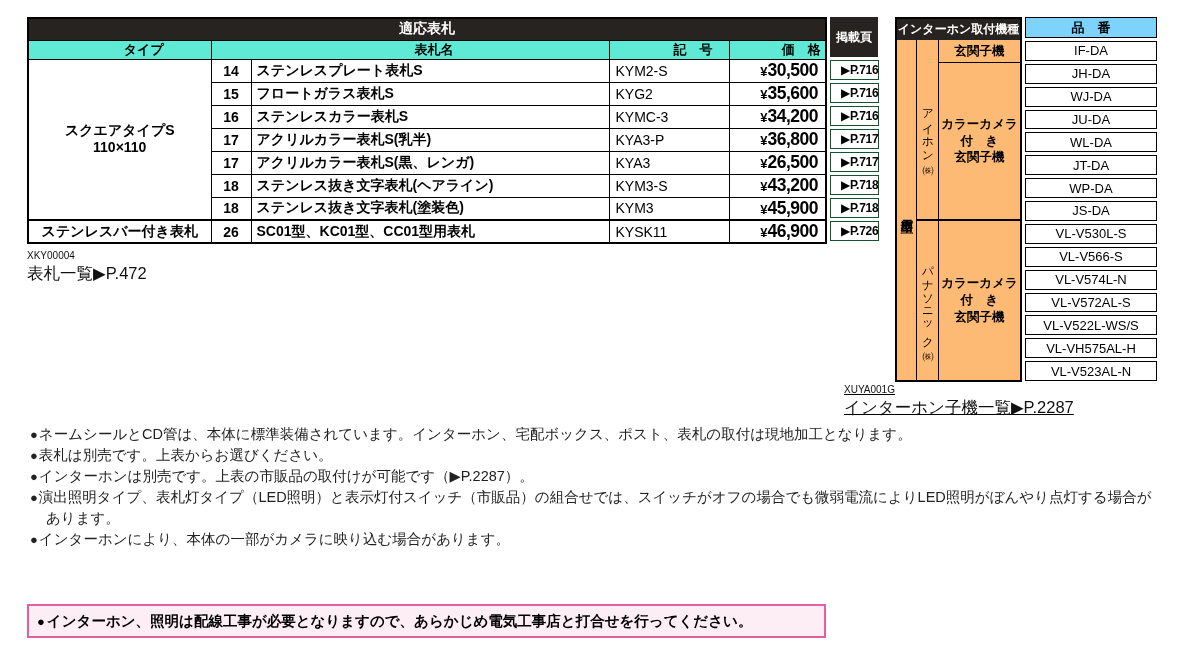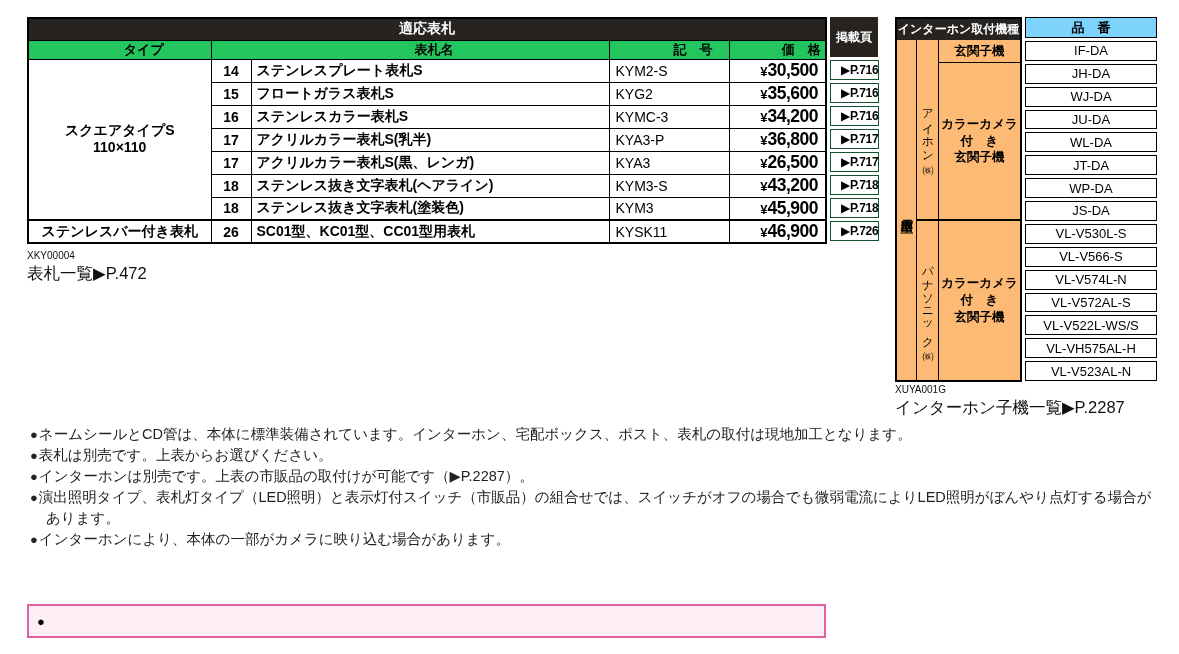--- a/index.html
+++ b/index.html
@@ -7,21 +7,21 @@
   .page {
     position:relative; width:1179px; height:654px; background:#fff;
     font-family:"Liberation Sans","DejaVu Sans",sans-serif; color:#000;
   }
   
   .left-area { position:absolute; left:27px; top:17px; display:flex; gap:3px; }
   table.lt { border-collapse:collapse; table-layout:fixed; width:798px; border:2px solid #000; }
   table.lt td { border:1px solid #000; overflow:hidden; white-space:nowrap; }
   td.t-title { background:#272320; color:#fff; font-weight:bold; font-size:14px;
                text-align:center; height:22px; border:1px solid #272320; }
-  tr.t-head td { background:#22c55e; font-size:13px; font-weight:bold; text-align:center; height:16px;padding-left:48px; }
+  tr.t-head td { background:#5eead4; font-size:13px; font-weight:bold; text-align:center; height:16px;padding-left:48px; }
   tr.dr td { height:23px; font-size:14px; }
   .c-type { text-align:center; font-weight:bold; font-size:14px; line-height:1.25; }
   .c-type2 { text-align:center; font-weight:bold; font-size:14px; }
   .c-num { text-align:center; font-weight:bold; font-size:13px; }
   .c-name { font-weight:bold; padding-left:5px; }
   .c-sym { padding-left:6px; font-size:14px; }
   .c-price { text-align:right; padding-right:7px; }
   .yen { font-weight:bold; font-size:13px; }
   .pnum { font-weight:bold; font-size:17.5px; letter-spacing:-0.5px;text-align:center; }
   tr.last td { border-top:2px solid #000; }
@@ -52,21 +52,21 @@
           font-size:12.5px; font-weight:bold; line-height:1.35; }
   .kind-1 { height:23px; border-bottom:1px solid #000; }
   .kind-2 { height:158px; border-bottom:2px solid #000; }
   .kind-3 { height:159px; }
   .part-col { width:132px; display:flex; flex-direction:column; }
   .part-head { height:21px; margin-bottom:3px; background:#7dd3fc; border:1px solid #000;
                font-weight:bold; font-size:13px; display:flex; align-items:center; justify-content:center; }
   .part-grid { display:grid; grid-template-rows:repeat(15,1fr); row-gap:3px; height:340px; }
   .part-box { border:1px solid #000; display:flex; align-items:center; justify-content:center;
               font-size:13px; white-space:nowrap; }
-  .right-cap { position:absolute; left:895px; top:384px; }
+  .right-cap { position:absolute; left:844px; top:384px;text-decoration:underline; }
   
   .notes { position:absolute; left:30px; top:424px; width:1130px; color:#222; }
   .note { font-size:14.5px; line-height:21px; padding-left:16px; text-indent:-16px; }
   .blt { margin-right:1px; font-size:13px; }
   
   .warnbox { position:absolute; left:27px; top:604px; width:799px; height:34px;
              border:2px solid #e2609f; background:#fdeef5; display:flex; align-items:center;
              padding-left:8px; font-size:14.5px; font-weight:bold; color:#000; }
   .warnbox .blt { margin-right:2px; }
 </style>
@@ -225,15 +225,16 @@
   <div class="notes">
     <div class="note"><span class="blt">●</span><span>ネームシールとCD管は、本体に標準装備されています。インターホン、宅配ボックス、ポスト、表札の取付は現地加工となります。</span></div>
     <div class="note"><span class="blt">●</span><span>表札は別売です。上表からお選びください。</span></div>
     <div class="note"><span class="blt">●</span><span>インターホンは別売です。上表の市販品の取付けが可能です（▶P.2287）。</span></div>
     <div class="note"><span class="blt">●</span><span>演出照明タイプ、表札灯タイプ（LED照明）と表示灯付スイッチ（市販品）の組合せでは、スイッチがオフの場合でも微弱電流によりLED照明がぼんやり点灯する場合があります。</span></div>
     <div class="note"><span class="blt">●</span><span>インターホンにより、本体の一部がカメラに映り込む場合があります。</span></div>
   </div>
 
   <div class="warnbox">
     <span class="blt">●</span>
+    <span>インターホン、照明は配線工事が必要となりますので、あらかじめ電気工事店と打合せを行ってください。</span>
   </div>
 
 </div>
 
 </body></html>

